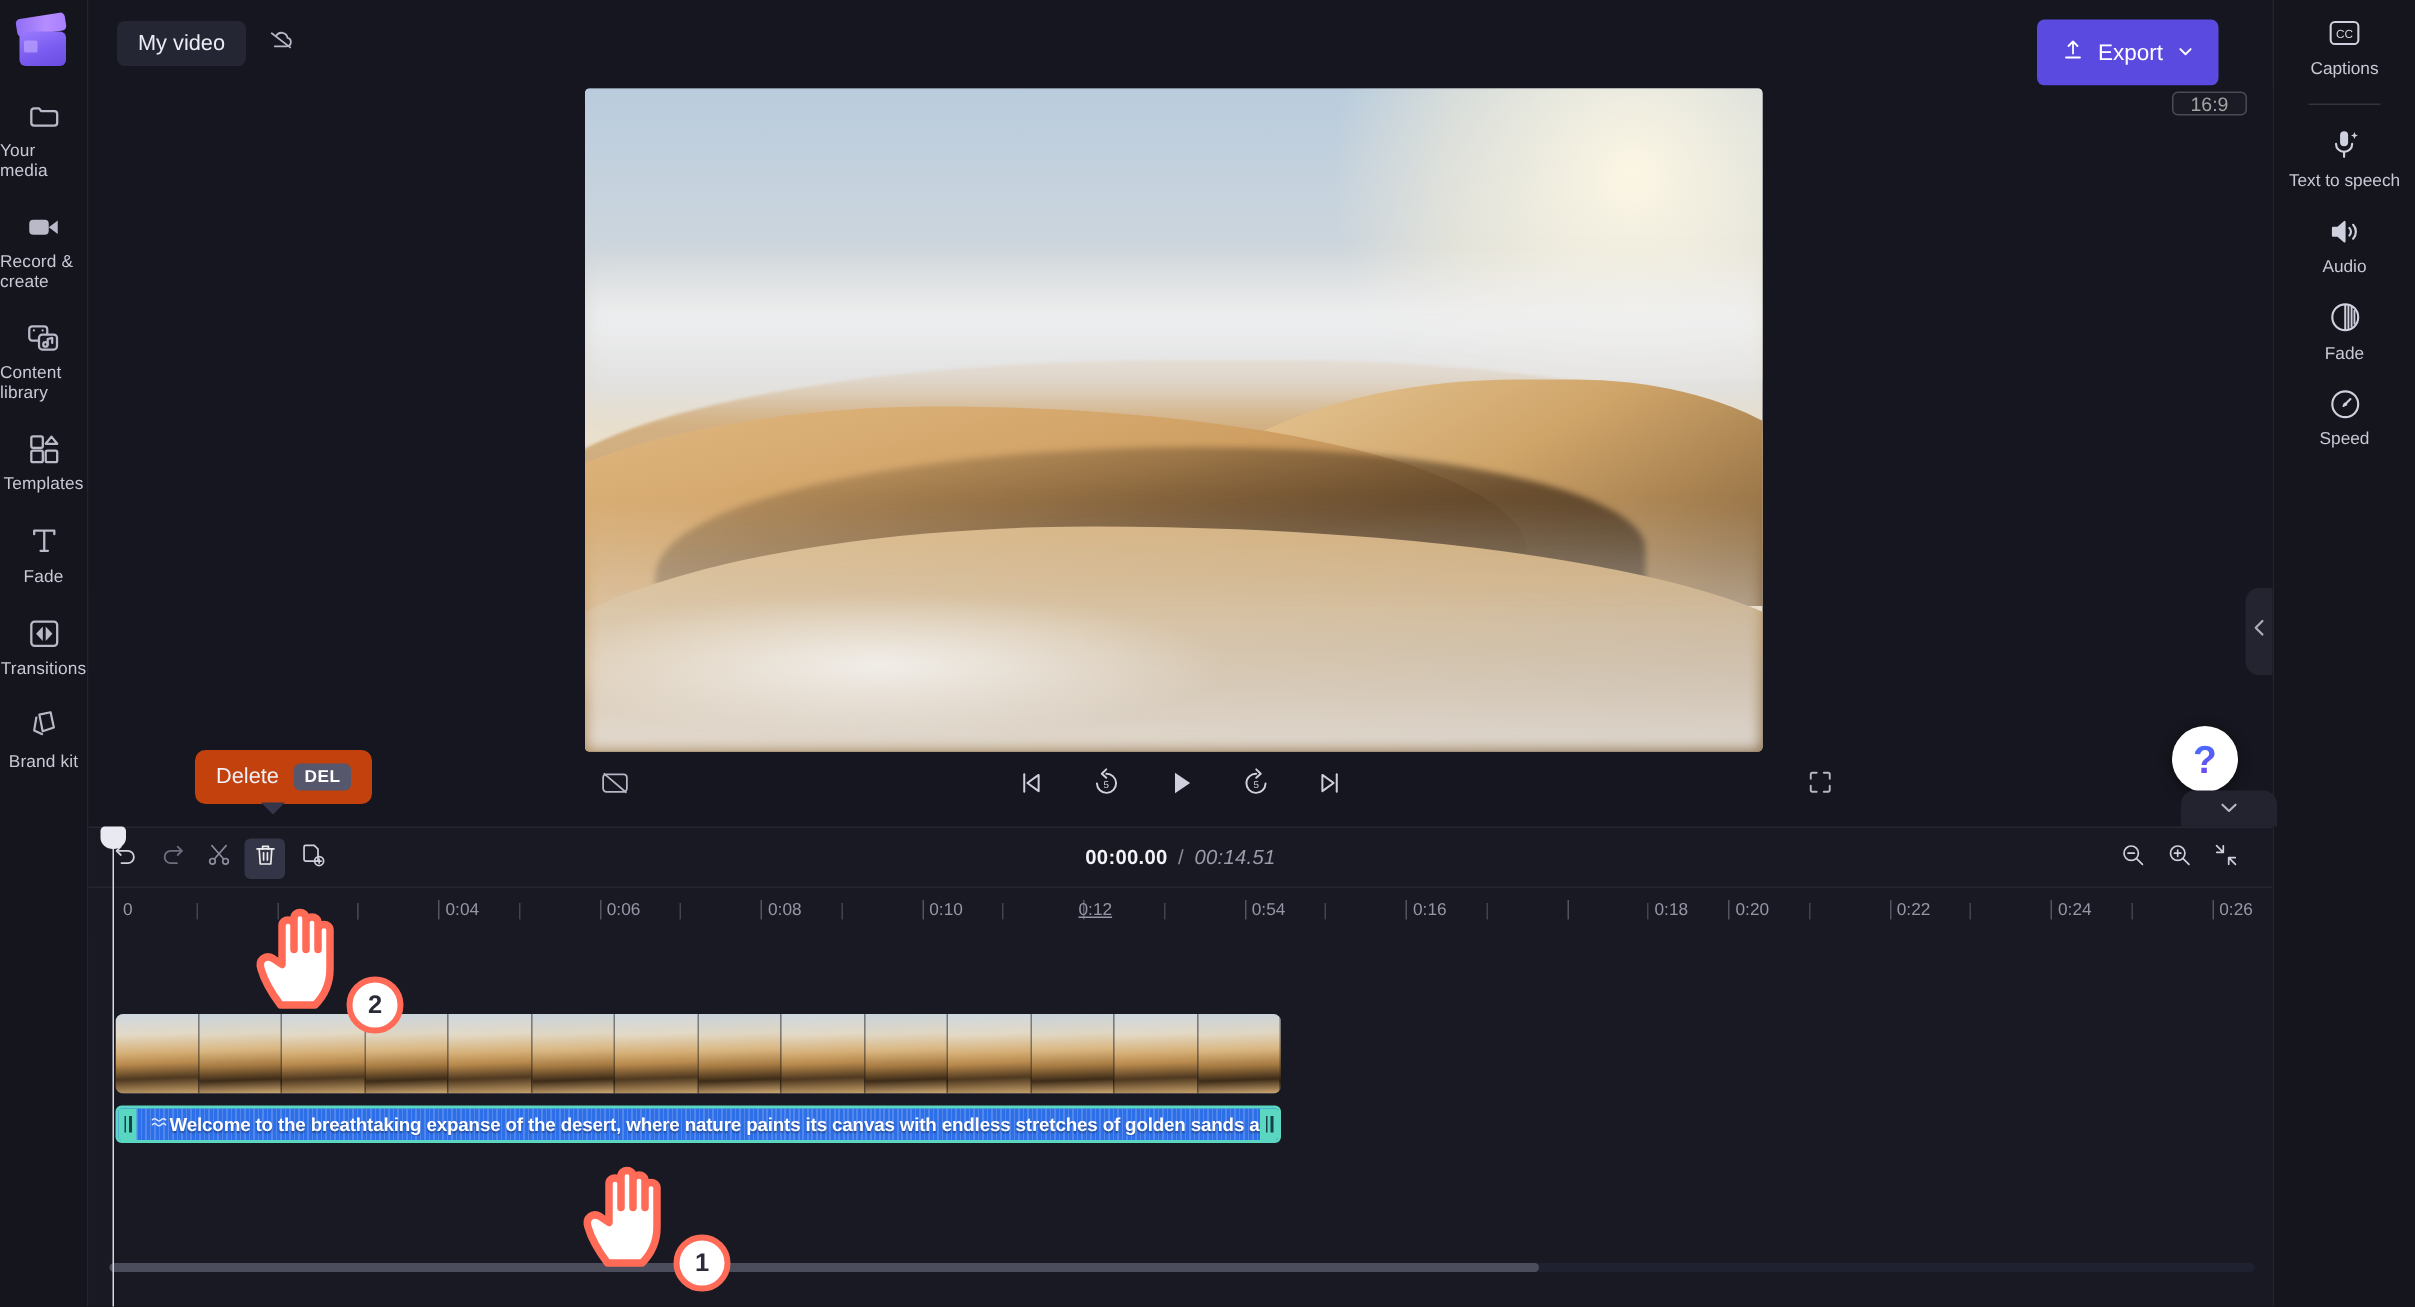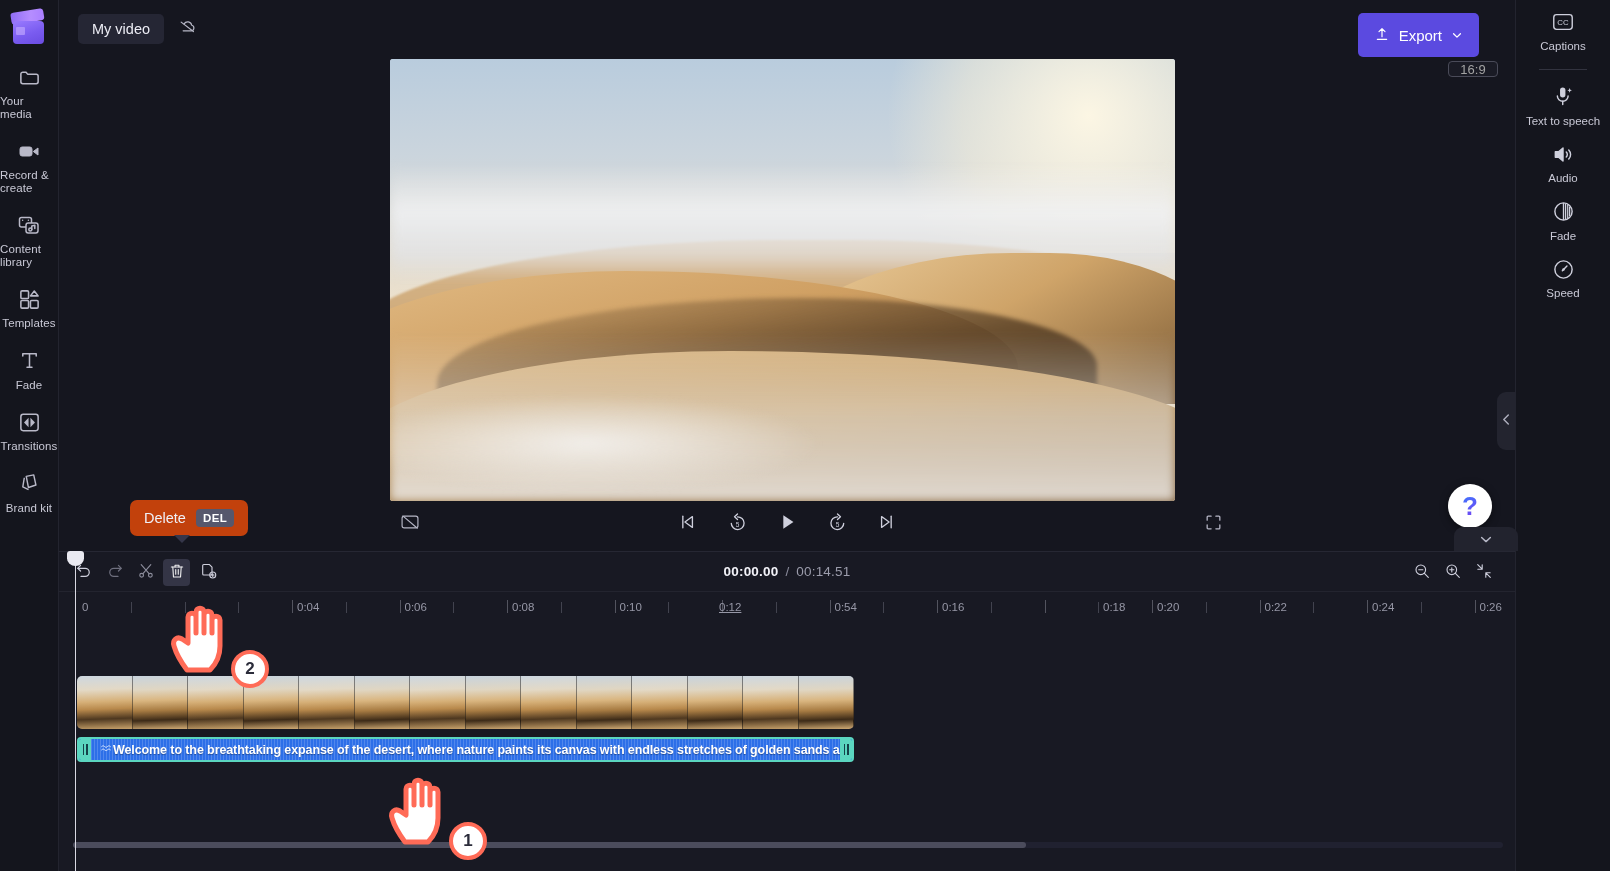--- a/index.html
+++ b/index.html
@@ -204,21 +204,21 @@
     position: absolute; top: 7px; width: 27px; height: 27px; border-radius: 4px;
     display: flex; align-items: center; justify-content: center; cursor: pointer;
   }
   .tb-btn.active { background: #343546; }
   #timecode {
     position: absolute; left: 0; right: 0; top: 12px; text-align: center;
     font-size: 13.5px; letter-spacing: .2px;
   }
   #timecode .cur { color: #f2f2f8; font-weight: bold; }
   #timecode .sep { color: #8b8c9c; margin: 0 3px; }
-  #timecode .tot { color: #9b9cab; }
+  #timecode .tot { color: #9b9cab; font-style: italic; }
 
   #ruler { position: relative; height: 32px; background: #181923; overflow: hidden; }
   #ruler .tick { position: absolute; top: 10px; width: 1px; height: 11px; background: #42434f; }
   #ruler .tick.major { top: 8px; height: 13px; background: #53545f; }
   #ruler .tlabel { position: absolute; top: 9px; font-size: 11.5px; color: #9697a6; }
 
   #playhead {
     position: absolute; left: 16px; top: 0; width: 1px; height: 320px;
     background: #d8d8e2; z-index: 30;
   }

